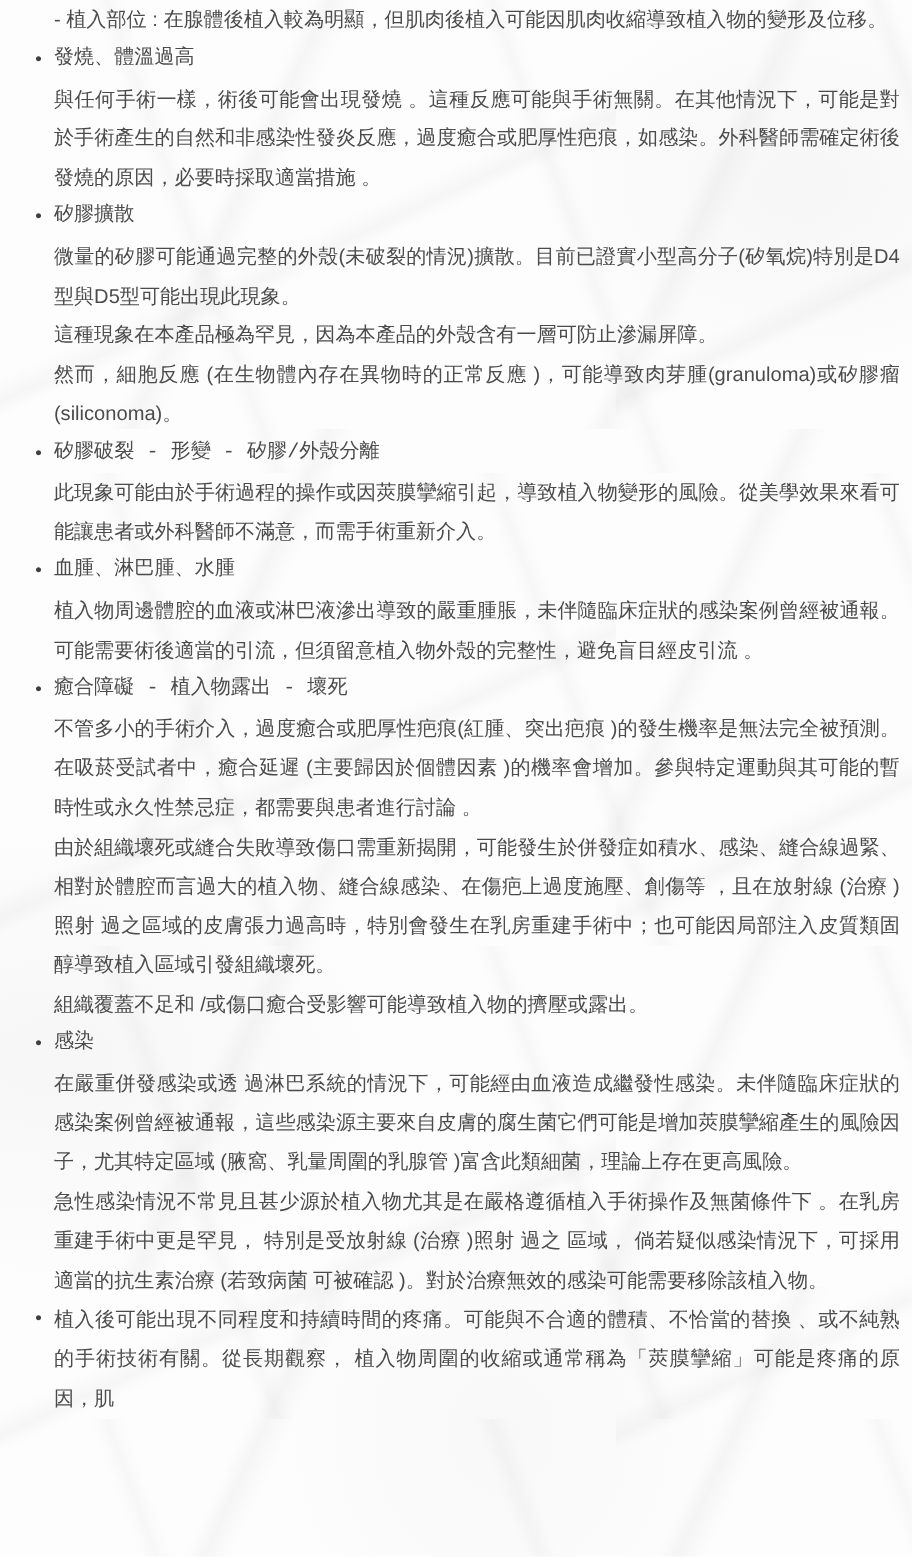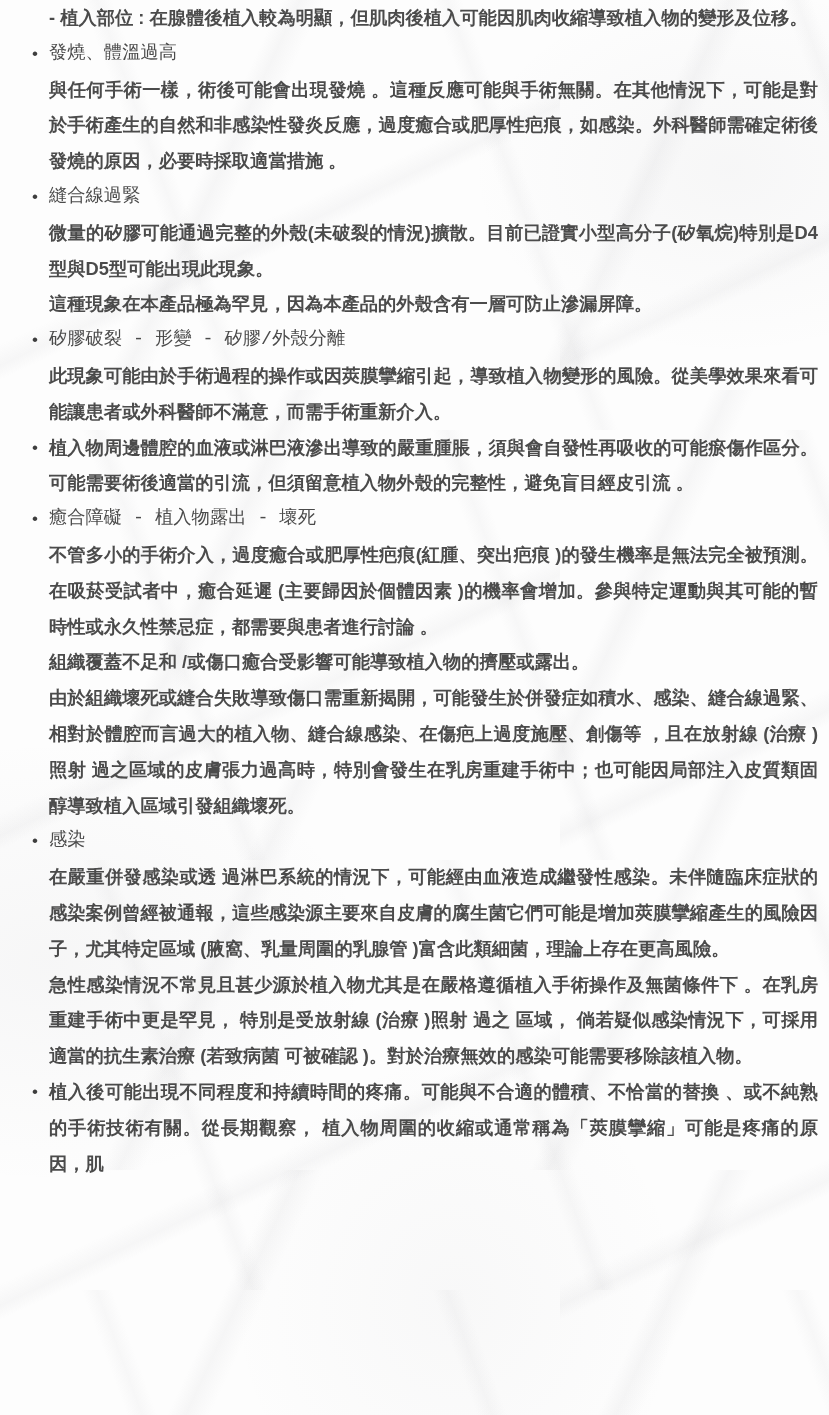--- a/index.html
+++ b/index.html
@@ -28,21 +28,21 @@
   .doc {
     position: relative;
     box-sizing: content-box;
     padding: 0 0 0 49px;
     width: 769px;
     color: #4b4b4b;
     font-size: 18.3px;
     line-height: 35.8px;
     text-align: justify;
   }
-  .doc p { margin: 0; font-weight: bold; }
+  .doc p { margin: 0; }
   .sub-line { margin: 0; }
   .item { position: relative; }
   .bullet {
     position: absolute;
     left: -17px;
     top: 0;
     width: 14px;
     line-height: 35.8px;
     font-size: 17px;
     color: #3e3e3e;
@@ -61,45 +61,47 @@
       <div class="item">
         <span class="bullet">•</span>
         <div class="content">
           <div class="title">發燒、體溫過高</div>
           <p>與任何手術一樣，術後可能會出現發燒 。這種反應可能與手術無關。在其他情況下，可能是對於手術產生的自然和非感染性發炎反應，過度癒合或肥厚性疤痕，如感染。外科醫師需確定術後發燒的原因，必要時採取適當措施 。</p>
         </div>
       </div>
       <div class="item">
         <span class="bullet">•</span>
         <div class="content">
-          <div class="title">縫合線過緊</div>
+          <div class="title">矽膠擴散</div>
           <p>微量的矽膠可能通過完整的外殼(未破裂的情況)擴散。目前已證實小型高分子(矽氧烷)特別是D4型與D5型可能出現此現象。</p>
           <p>這種現象在本產品極為罕見，因為本產品的外殼含有一層可防止滲漏屏障。</p>
+          <p>然而，細胞反應 (在生物體內存在異物時的正常反應 )，可能導致肉芽腫(granuloma)或矽膠瘤 (siliconoma)。</p>
         </div>
       </div>
       <div class="item">
         <span class="bullet">•</span>
         <div class="content">
           <div class="title">矽膠破裂 - 形變 - 矽膠/外殼分離</div>
           <p>此現象可能由於手術過程的操作或因莢膜攣縮引起，導致植入物變形的風險。從美學效果來看可能讓患者或外科醫師不滿意，而需手術重新介入。</p>
         </div>
       </div>
       <div class="item">
         <span class="bullet">•</span>
         <div class="content">
-          <p>植入物周邊體腔的血液或淋巴液滲出導致的嚴重腫脹，須與會自發性再吸收的可能瘀傷作區分。可能需要術後適當的引流，但須留意植入物外殼的完整性，避免盲目經皮引流 。</p>
+          <div class="title">血腫、淋巴腫、水腫</div>
+          <p>植入物周邊體腔的血液或淋巴液滲出導致的嚴重腫脹，未伴隨臨床症狀的感染案例曾經被通報。可能需要術後適當的引流，但須留意植入物外殼的完整性，避免盲目經皮引流 。</p>
         </div>
       </div>
       <div class="item">
         <span class="bullet">•</span>
         <div class="content">
           <div class="title">癒合障礙 - 植入物露出 - 壞死</div>
           <p>不管多小的手術介入，過度癒合或肥厚性疤痕(紅腫、突出疤痕 )的發生機率是無法完全被預測。在吸菸受試者中，癒合延遲 (主要歸因於個體因素 )的機率會增加。參與特定運動與其可能的暫時性或永久性禁忌症，都需要與患者進行討論 。</p>
+          <p>由於組織壞死或縫合失敗導致傷口需重新揭開，可能發生於併發症如積水、感染、縫合線過緊、相對於體腔而言過大的植入物、縫合線感染、在傷疤上過度施壓、創傷等 ，且在放射線 (治療 )照射 過之區域的皮膚張力過高時，特別會發生在乳房重建手術中；也可能因局部注入皮質類固醇導致植入區域引發組織壞死。</p>
           <p>組織覆蓋不足和 /或傷口癒合受影響可能導致植入物的擠壓或露出。</p>
-          <p>由於組織壞死或縫合失敗導致傷口需重新揭開，可能發生於併發症如積水、感染、縫合線過緊、相對於體腔而言過大的植入物、縫合線感染、在傷疤上過度施壓、創傷等 ，且在放射線 (治療 )照射 過之區域的皮膚張力過高時，特別會發生在乳房重建手術中；也可能因局部注入皮質類固醇導致植入區域引發組織壞死。</p>
         </div>
       </div>
       <div class="item">
         <span class="bullet">•</span>
         <div class="content">
           <div class="title">感染</div>
           <p>在嚴重併發感染或透 過淋巴系統的情況下，可能經由血液造成繼發性感染。未伴隨臨床症狀的感染案例曾經被通報，這些感染源主要來自皮膚的腐生菌它們可能是增加莢膜攣縮產生的風險因子，尤其特定區域 (腋窩、乳量周圍的乳腺管 )富含此類細菌，理論上存在更高風險。</p>
           <p>急性感染情況不常見且甚少源於植入物尤其是在嚴格遵循植入手術操作及無菌條件下 。在乳房重建手術中更是罕見， 特別是受放射線 (治療 )照射 過之 區域， 倘若疑似感染情況下，可採用適當的抗生素治療 (若致病菌 可被確認 )。對於治療無效的感染可能需要移除該植入物。</p>
         </div>
       </div>

